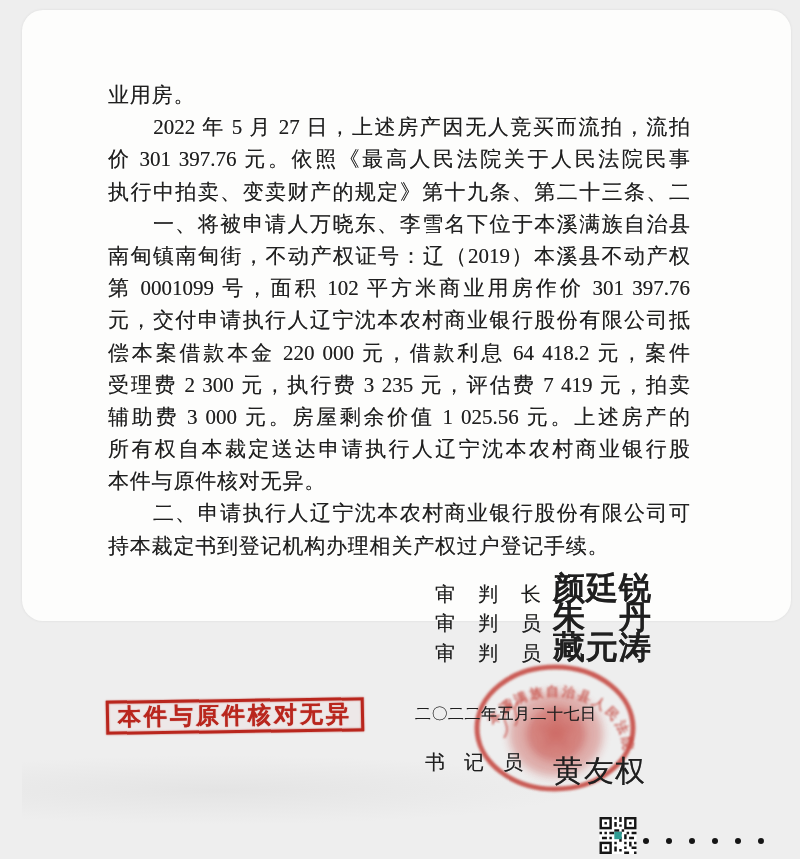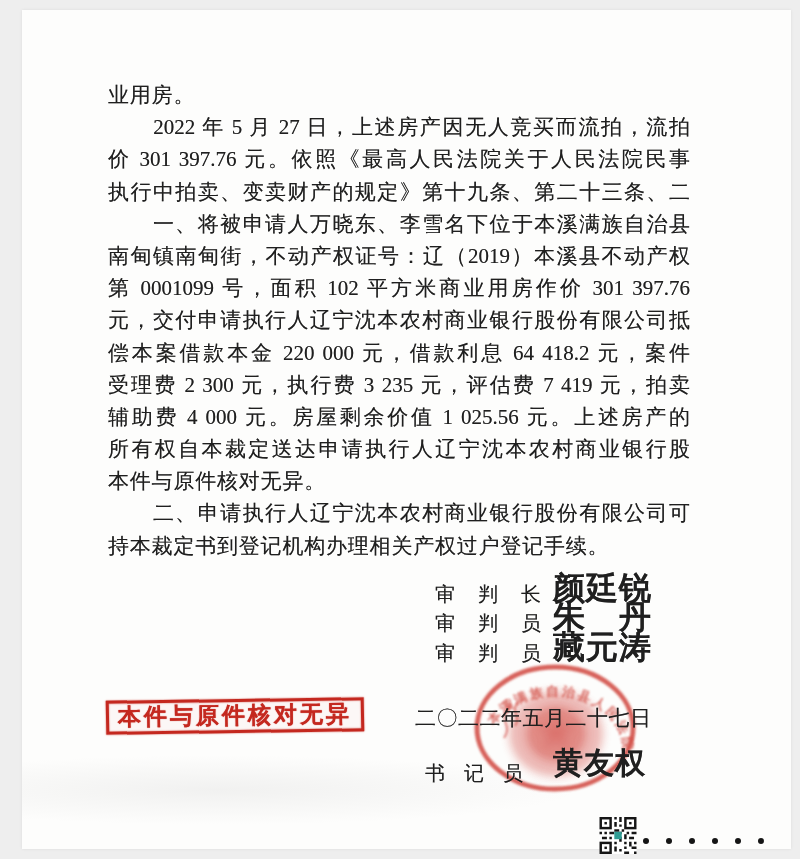--- a/index.html
+++ b/index.html
@@ -12,23 +12,24 @@
   }
   *{box-sizing:border-box;}
   html,body{margin:0;padding:0;}
   body{
     width:800px;height:859px;position:relative;overflow:hidden;
     background:var(--bg);
     font-family:"Liberation Serif","DejaVu Serif",serif;
     color:var(--ink);
   }
   .paper{
-    position:absolute;left:22px;top:10px;width:769px;height:839px;
+    position:absolute;left:22px;top:10px;width:769px;height:611px;
     background:var(--paper);
     box-shadow:0 0 3px rgba(0,0,0,0.08);
+    border-radius:21px;
   }
   .doc-body{
     position:absolute;left:86px;top:69px;width:582px;
     font-size:21px;color:var(--ink);
   }
   .tline{
     height:32.2px;line-height:32.2px;
     text-shadow:0 0 0.5px rgba(20,20,20,0.55);
   }
   .tline.just{text-align:justify;text-align-last:justify;}
@@ -39,27 +40,27 @@
     position:absolute;left:0;bottom:4px;font-size:20px;
     letter-spacing:23px;white-space:nowrap;
     text-shadow:0 0 0.5px rgba(20,20,20,0.5);
   }
   .sname{
     position:absolute;left:118px;bottom:1px;font-size:32px;font-weight:bold;
     white-space:nowrap;letter-spacing:1px;
     text-shadow:0 0 0.6px rgba(20,20,20,0.6);
   }
   .date-line{
-    position:absolute;left:393px;top:694px;font-size:21px;letter-spacing:0.5px;
+    position:absolute;left:393px;top:694px;font-size:16px;letter-spacing:0.5px;
     z-index:3;text-shadow:0 0 0.5px rgba(20,20,20,0.5);
   }
   .clerk{position:absolute;left:403px;top:744px;width:280px;height:38px;z-index:3;}
-  .clerk .role{letter-spacing:19px;bottom:5px;margin-top:22px;}
+  .clerk .role{letter-spacing:19px;bottom:16px;margin-top:22px;}
   .cname{
-    position:absolute;left:128px;bottom:8px;font-size:30px;font-weight:bold;
+    position:absolute;left:128px;bottom:0;font-size:30px;font-weight:normal;
     white-space:nowrap;letter-spacing:1px;
     text-shadow:0 0 0.6px rgba(20,20,20,0.6);
   }
   .vstamp{
     position:absolute;left:84px;top:689px;width:258px;height:34px;
     border:3px solid var(--stamp-red);
     color:var(--stamp-red);
     font-size:23px;font-weight:bold;text-align:center;line-height:28px;
     letter-spacing:3px;transform:rotate(-0.8deg);
     z-index:2;mix-blend-mode:multiply;
@@ -89,21 +90,21 @@
       <div class="tline">业用房。</div>
       <div class="tline just">　　2022 年 5 月 27 日，上述房产因无人竞买而流拍，流拍</div>
       <div class="tline just">价 301 397.76 元。依照《最高人民法院关于人民法院民事</div>
       <div class="tline just">执行中拍卖、变卖财产的规定》第十九条、第二十三条、二</div>
       <div class="tline just">　　一、将被申请人万晓东、李雪名下位于本溪满族自治县</div>
       <div class="tline just">南甸镇南甸街，不动产权证号：辽（2019）本溪县不动产权</div>
       <div class="tline just">第 0001099 号，面积 102 平方米商业用房作价 301 397.76</div>
       <div class="tline just">元，交付申请执行人辽宁沈本农村商业银行股份有限公司抵</div>
       <div class="tline just">偿本案借款本金 220 000 元，借款利息 64 418.2 元，案件</div>
       <div class="tline just">受理费 2 300 元，执行费 3 235 元，评估费 7 419 元，拍卖</div>
-      <div class="tline just">辅助费 4 000 元。房屋剩余价值 1 025.56 元。上述房产的</div>
+      <div class="tline just">辅助费 3 000 元。房屋剩余价值 1 025.56 元。上述房产的</div>
       <div class="tline just">所有权自本裁定送达申请执行人辽宁沈本农村商业银行股</div>
       <div class="tline">本件与原件核对无异。</div>
       <div class="tline just">　　二、申请执行人辽宁沈本农村商业银行股份有限公司可</div>
       <div class="tline">持本裁定书到登记机构办理相关产权过户登记手续。</div>
     </div>
 
   <div class="sig-block">
       <div class="sigrow">
         <span class="role">审判长</span>
         <span class="sname">颜廷锐</span>

